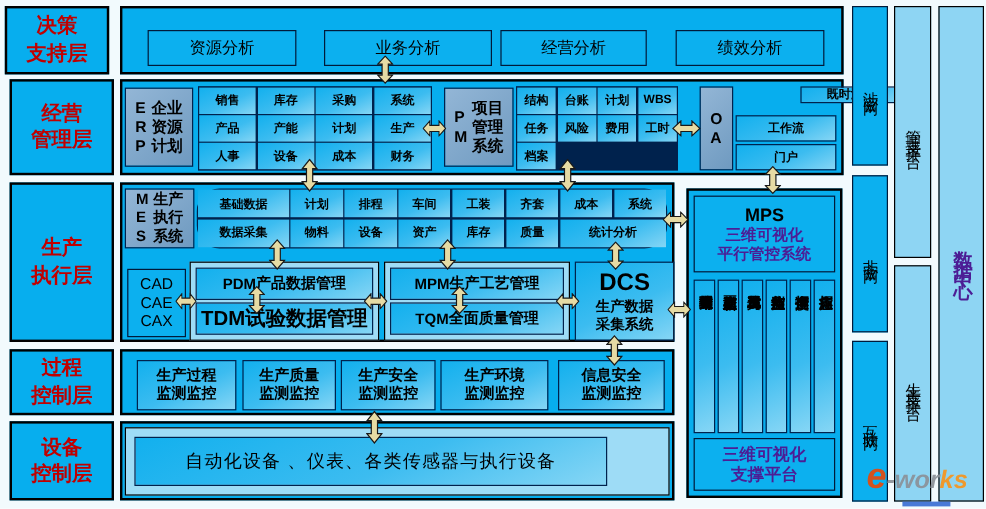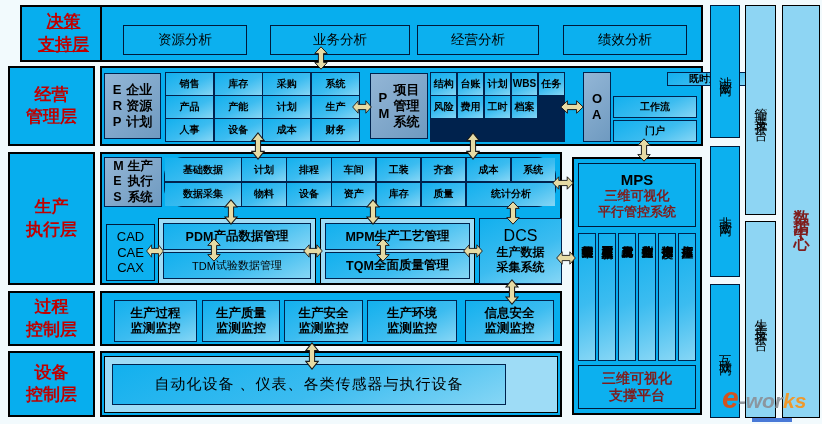--- a/index.html
+++ b/index.html
@@ -19,33 +19,33 @@
     display:flex;align-items:center;justify-content:center;gap:4px;color:#000;font-weight:700;}
   .grid{display:grid;gap:1.6px;background:#00224d;border:1.6px solid #00224d;}
   .grid .box{border:none;}
   .ml{white-space:pre-line;line-height:1.22;}
   .cell{font-size:10px;font-weight:700;}
   .vtext{writing-mode:vertical-rl;text-orientation:upright;}
   .group{background:#9edcf6;border:1.6px solid #000;display:flex;flex-direction:column;
     justify-content:space-between;padding:4px;}
   .arrow{z-index:30;}
   .arrow svg{display:block;width:100%;height:100%;}
-  .red{color:#7f1d1d;}
+  .red{color:#4c1d95;}
   .wm{z-index:40;font-style:italic;font-weight:800;opacity:.92;display:flex;align-items:baseline;}
   .wm-e{color:#e44b0d;font-size:30px;line-height:20px;}
   .wm-mid{color:#8b9198;font-size:21px;}
   .wm-ks{color:#f7941d;font-size:21px;}
   .wm-bar{position:absolute;left:30px;bottom:-2px;width:40px;height:4px;background:#3b6fd4;}
 </style>
 </head>
 <body>
 
 <div class="stage">
 
-  <div class="abs layer-label" style="left:20px;top:5px;width:87px;height:57px;text-decoration:underline;">决策
+  <div class="abs layer-label" style="left:4px;top:5px;width:87px;height:57px;">决策
 支持层</div>
   <div class="abs layer-label" style="left:8px;top:66px;width:87px;height:80px;">经营
 管理层</div>
   <div class="abs layer-label" style="left:8px;top:152px;width:87px;height:133px;">生产
 执行层</div>
   <div class="abs layer-label" style="left:8px;top:291px;width:87px;height:55px;">过程
 控制层</div>
   <div class="abs layer-label" style="left:8px;top:351px;width:87px;height:66px;">设备
 控制层</div>
 
@@ -83,21 +83,21 @@
     <div class="box cell">财务</div>
   </div>
 
   <div class="abs graybox" style="left:370px;top:73px;width:58px;height:66px;">
     <span class="ml" style="font-size:13px;">P
 M</span>
     <span class="ml" style="font-size:13px;">项目
 管理
 系统</span>
   </div>
-  <div class="abs grid" style="left:430px;top:72px;width:135px;height:70px;grid-template-columns:repeat(5,1fr);grid-template-rows:repeat(3,1fr);">
+  <div class="abs grid" style="left:430px;top:72px;width:135px;height:70px;grid-template-columns:repeat(4,1fr);grid-template-rows:repeat(3,1fr);">
     <div class="box cell">结构</div>
     <div class="box cell">台账</div>
     <div class="box cell">计划</div>
     <div class="box cell">WBS</div>
     <div class="box cell">任务</div>
     <div class="box cell">风险</div>
     <div class="box cell">费用</div>
     <div class="box cell">工时</div>
     <div class="box cell">档案</div>
   </div>
@@ -138,39 +138,39 @@
 
   <div class="abs flatbox ml" style="left:106px;top:224px;width:49px;height:57px;font-size:13px;">CAD
 CAE
 CAX</div>
 
   <div class="abs group" style="left:158px;top:218px;width:158px;height:66px;">
     <div class="box" style="height:25px;font-size:12.5px;font-weight:700;">
       <span>PDM</span>
         <span>产品数据管理</span>
     </div>
-    <div class="box" style="height:25px;font-size:11px;font-weight:400;">
+    <div class="box" style="height:25px;font-size:17px;font-weight:700;">
       <span>TDM</span>
         <span>试验数据管理</span>
     </div>
   </div>
 
   <div class="abs group" style="left:320px;top:218px;width:155px;height:66px;">
     <div class="box" style="height:25px;font-size:12.5px;font-weight:700;justify-content:center;">
       <span>MPM</span>
         <span>生产工艺管理</span>
     </div>
     <div class="box" style="height:25px;font-size:12.5px;font-weight:700;">
       <span>TQM</span>
         <span>全面质量管理</span>
     </div>
   </div>
 
   <div class="abs box" style="left:479px;top:218px;width:83px;height:66px;flex-direction:column;">
-    <div style="font-size:16px;font-weight:400;">DCS</div>
+    <div style="font-size:20px;font-weight:700;">DCS</div>
     <div class="ml" style="font-size:12px;font-weight:700;">生产数据
 采集系统</div>
   </div>
 
   <div class="abs panel" style="left:572px;top:157px;width:130px;height:258px;"></div>
   <div class="abs flatbox" style="left:578px;top:163px;width:118px;height:64px;flex-direction:column;">
     <div style="font-size:15px;font-weight:800;">MPS</div>
     <div class="ml red" style="font-size:13px;font-weight:800;">三维可视化
 平行管控系统</div>
   </div>

